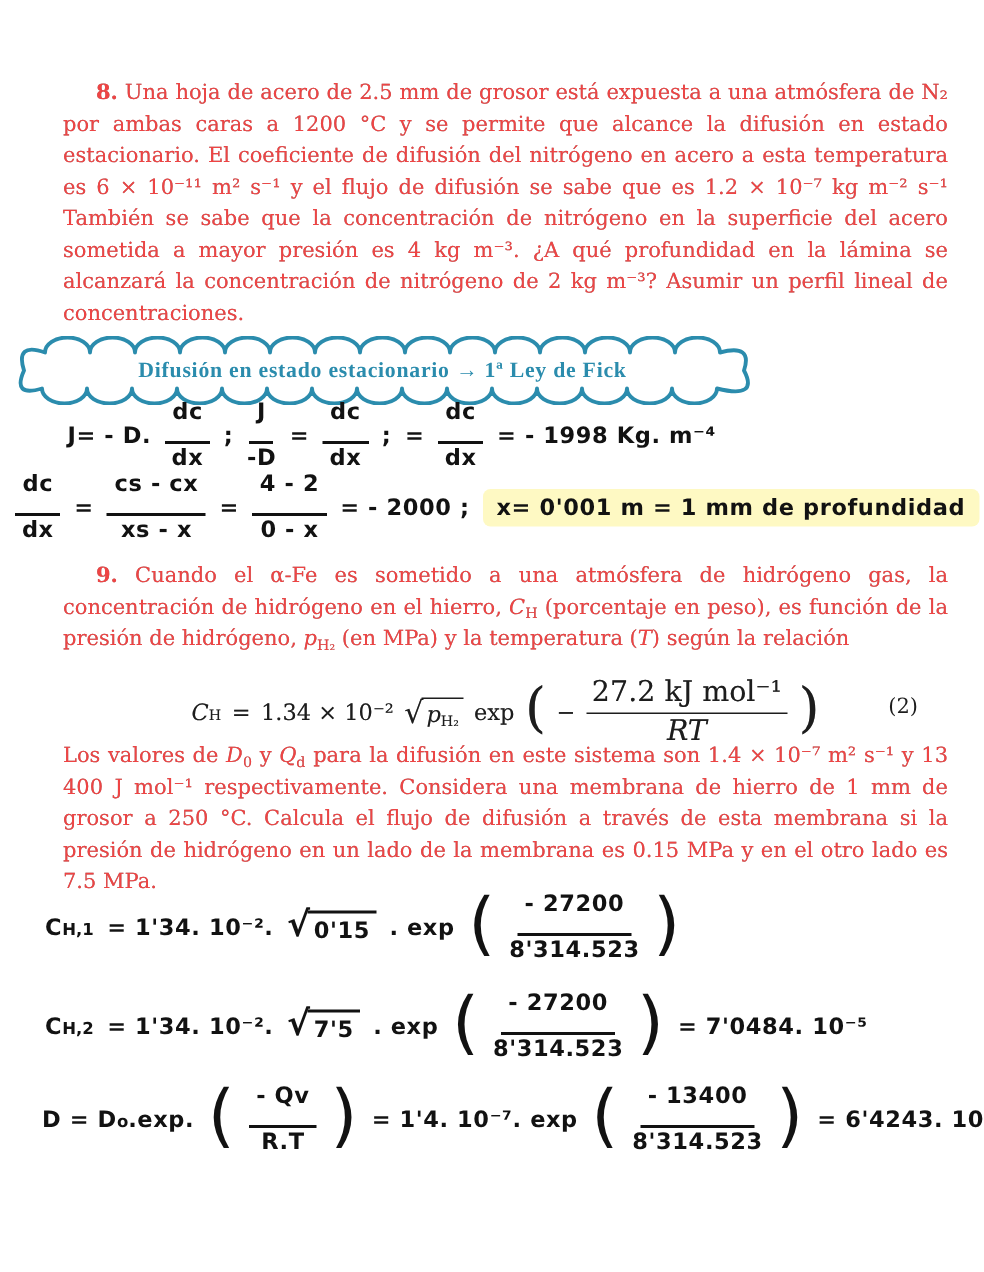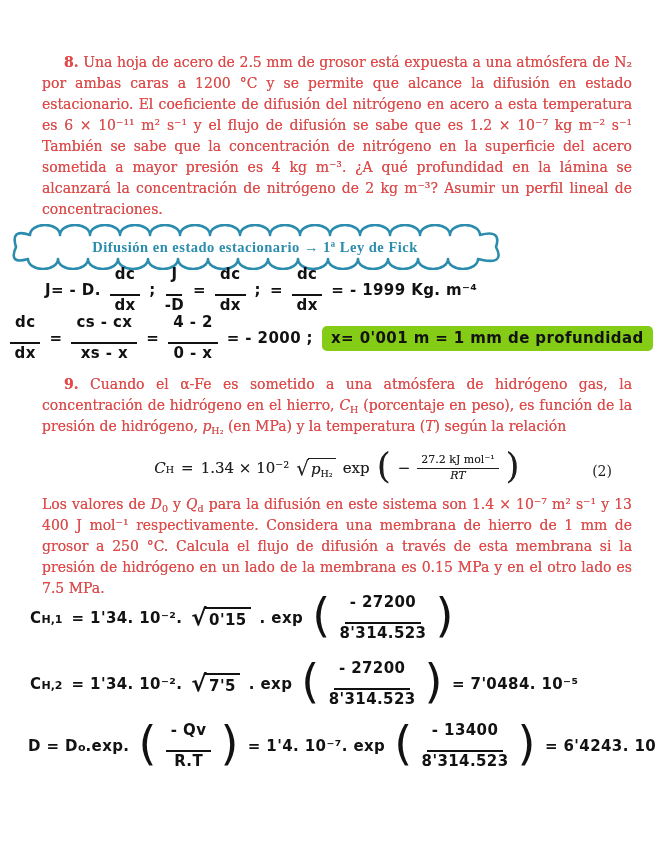--- a/index.html
+++ b/index.html
@@ -22,31 +22,31 @@
   .hand-row { display:flex; align-items:center; gap:9px; font-size:15px; letter-spacing:.4px; white-space:nowrap; }
   .hfrac { display:inline-flex; flex-direction:column; align-items:center; line-height:1.15; }
   .hfrac .n { border-bottom:2.4px solid #121212; padding:0 5px 11px; }
   .hfrac .d { padding-top:1px; }
   .hsub { font-size:11px; vertical-align:-4px; letter-spacing:0; }
   .lhs { display:inline-flex; align-items:baseline; }
   .hsqrt { display:inline-flex; align-items:flex-start; }
   .hsqrt .sym { font-size:23px; line-height:.95; margin-right:-2px; }
   .hsqrt .rad { border-top:2.4px solid #121212; padding:2px 4px 0; }
   .bigp { font-size:46px; font-weight:400; line-height:.8; transform:translateY(-3px); }
-  .hl { background:#84cc16; border-radius:5px; padding:3px 9px 4px; }
+  .hl { background:#fef9c3; border-radius:5px; padding:3px 9px 4px; }
 
   
   .teal-note {
     color:#2b8cad; font-family:"DejaVu Sans","Liberation Sans",sans-serif;
     font-weight:700; font-size:14.5px; letter-spacing:.5px; white-space:nowrap;
   }
 
   
   .eq-row { display:flex; align-items:center; justify-content:center; gap:7px; font-size:15px; color:#1d1d1d; text-shadow:0 0 .4px rgba(0,0,0,.45); }
-  .eq-frac { display:inline-flex; flex-direction:column; align-items:center; font-size:11px; line-height:1.25; }
+  .eq-frac { display:inline-flex; flex-direction:column; align-items:center; font-size:19px; line-height:1.25; }
   .eq-frac .n { border-bottom:1.3px solid #1d1d1d; padding:0 4px 1px; }
   .eq-parens { font-size:36px; font-weight:400; line-height:1; transform:translateY(-2px); }
   .eq-sqrt { display:inline-flex; align-items:flex-start; }
   .eq-sqrt .sym { font-size:20px; line-height:1; margin-right:-1px; }
   .eq-sqrt .rad { border-top:1.2px solid #1d1d1d; padding:1px 3px 0; }
   .eq-label { position:absolute; right:20px; top:50%; transform:translateY(-50%); font-size:14px; color:#1d1d1d; }
 </style>
 </head>
 <body>
 
@@ -77,21 +77,21 @@
     <span class="hfrac">
         <span class="n">dc</span>
         <span class="d">dx</span>
       </span>
     <span>;</span>
     <span>=</span>
     <span class="hfrac">
         <span class="n">dc</span>
         <span class="d">dx</span>
       </span>
-    <span>= - 1999 Kg. m⁻⁴</span>
+    <span>= - 1998 Kg. m⁻⁴</span>
   </div>
 
   <div class="abs hand hand-row" style="left:10px; top:314px;">
     <span class="hfrac">
         <span class="n">dc</span>
         <span class="d">dx</span>
       </span>
     <span>=</span>
     <span class="hfrac">
         <span class="n">cs - cx</span>

